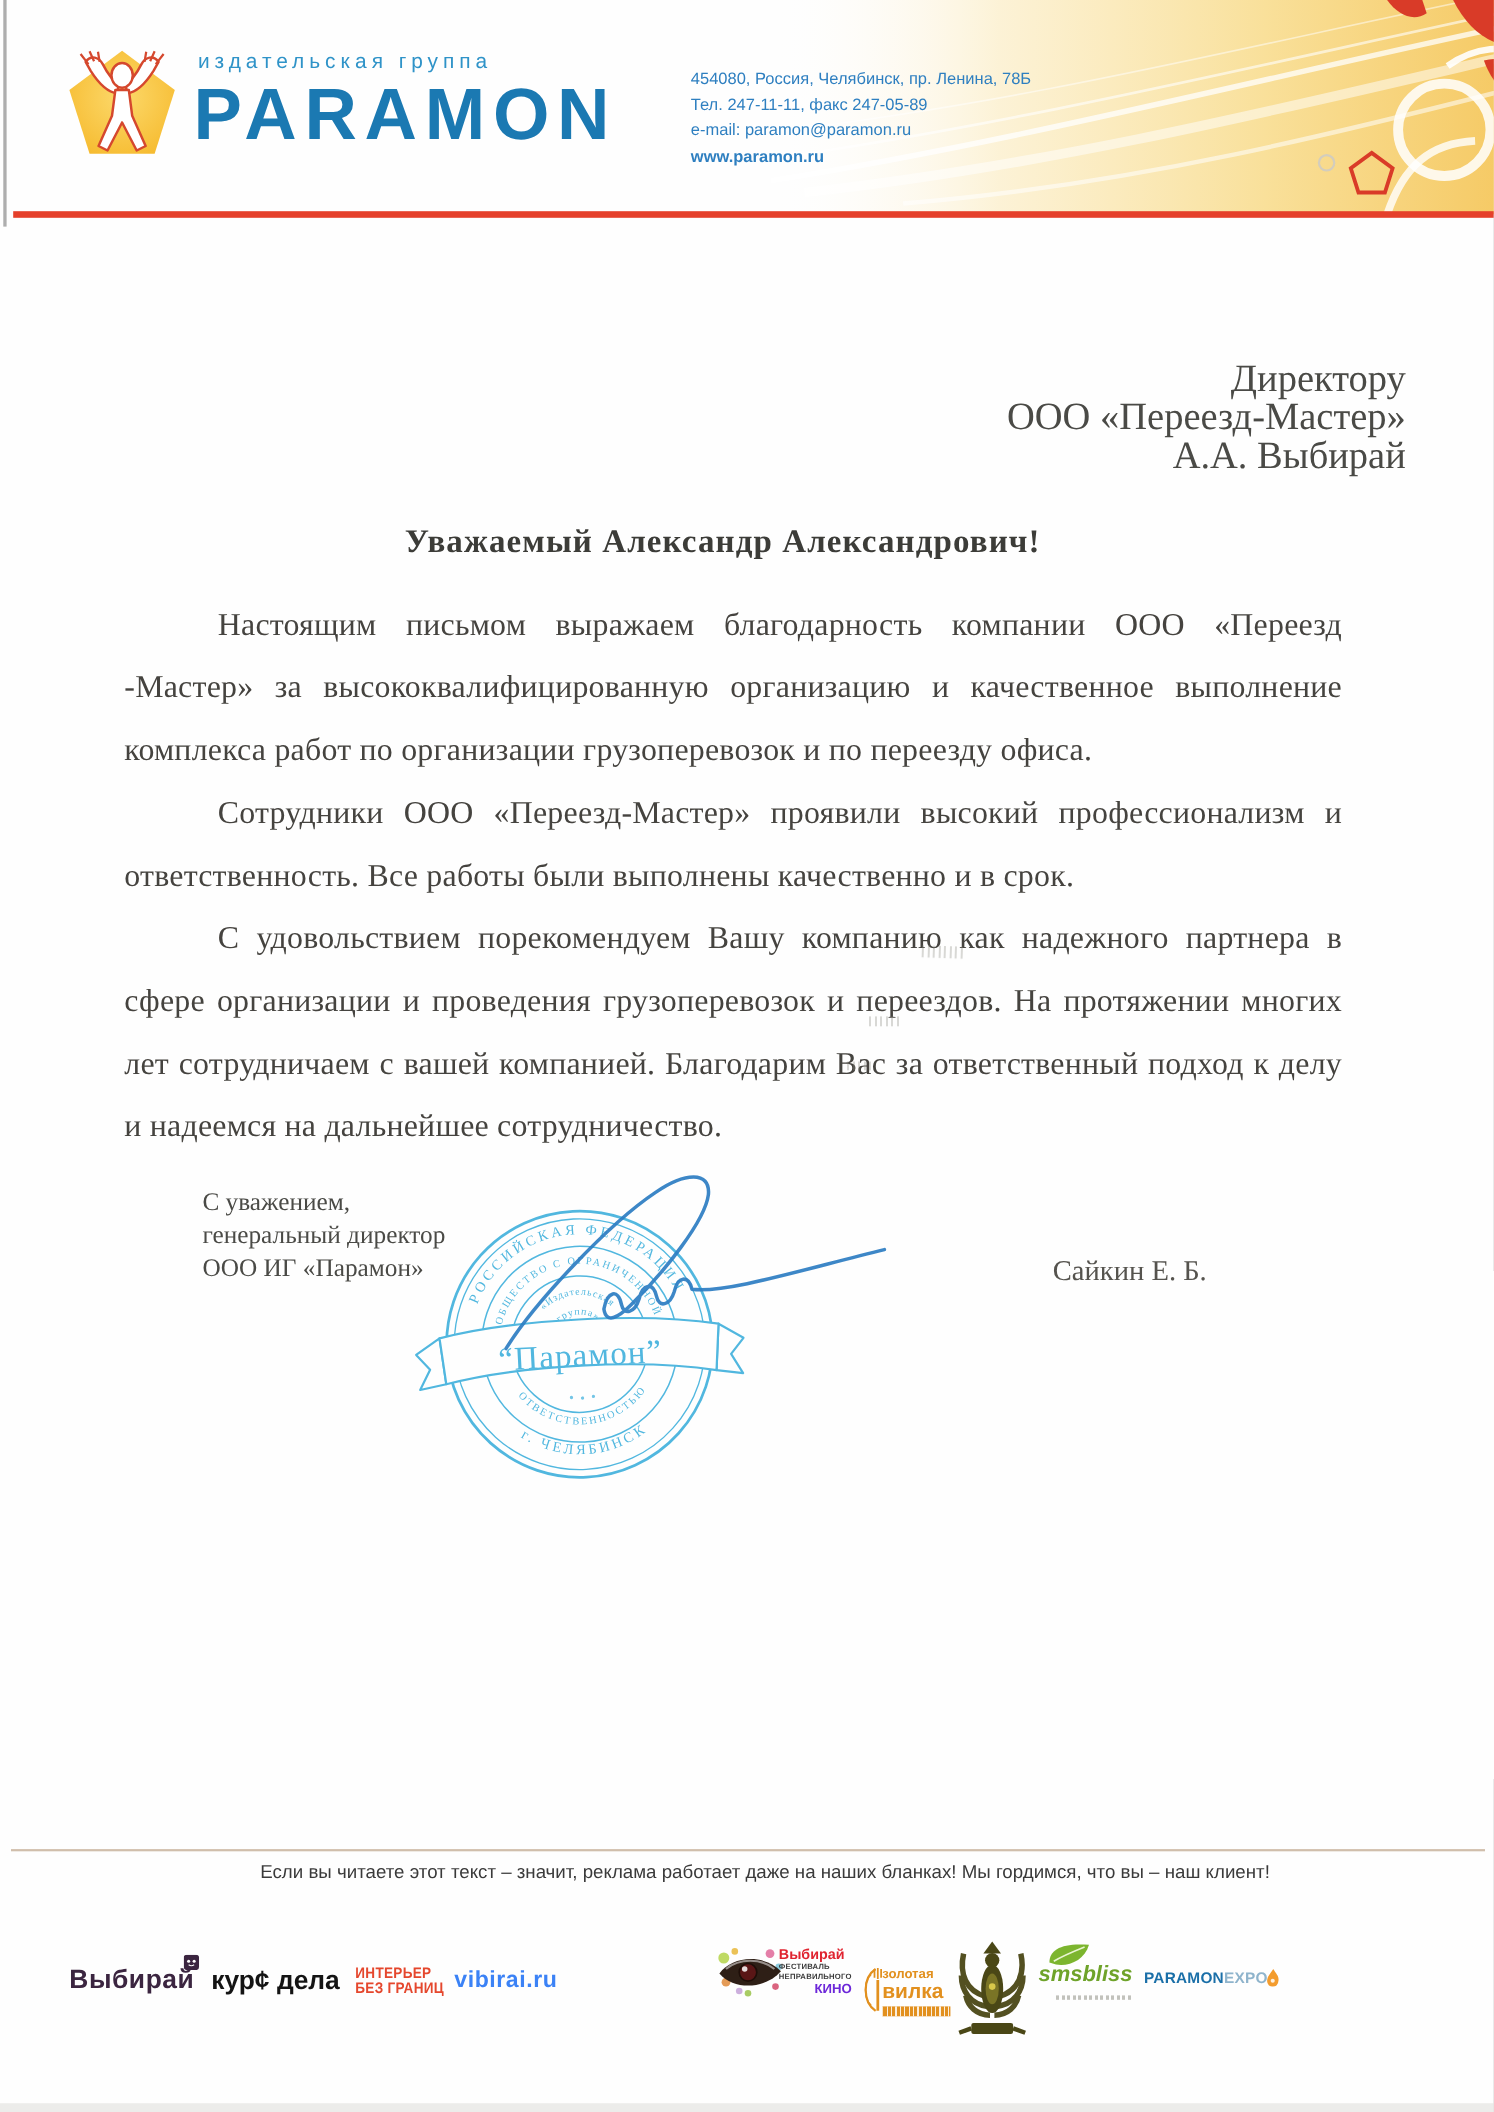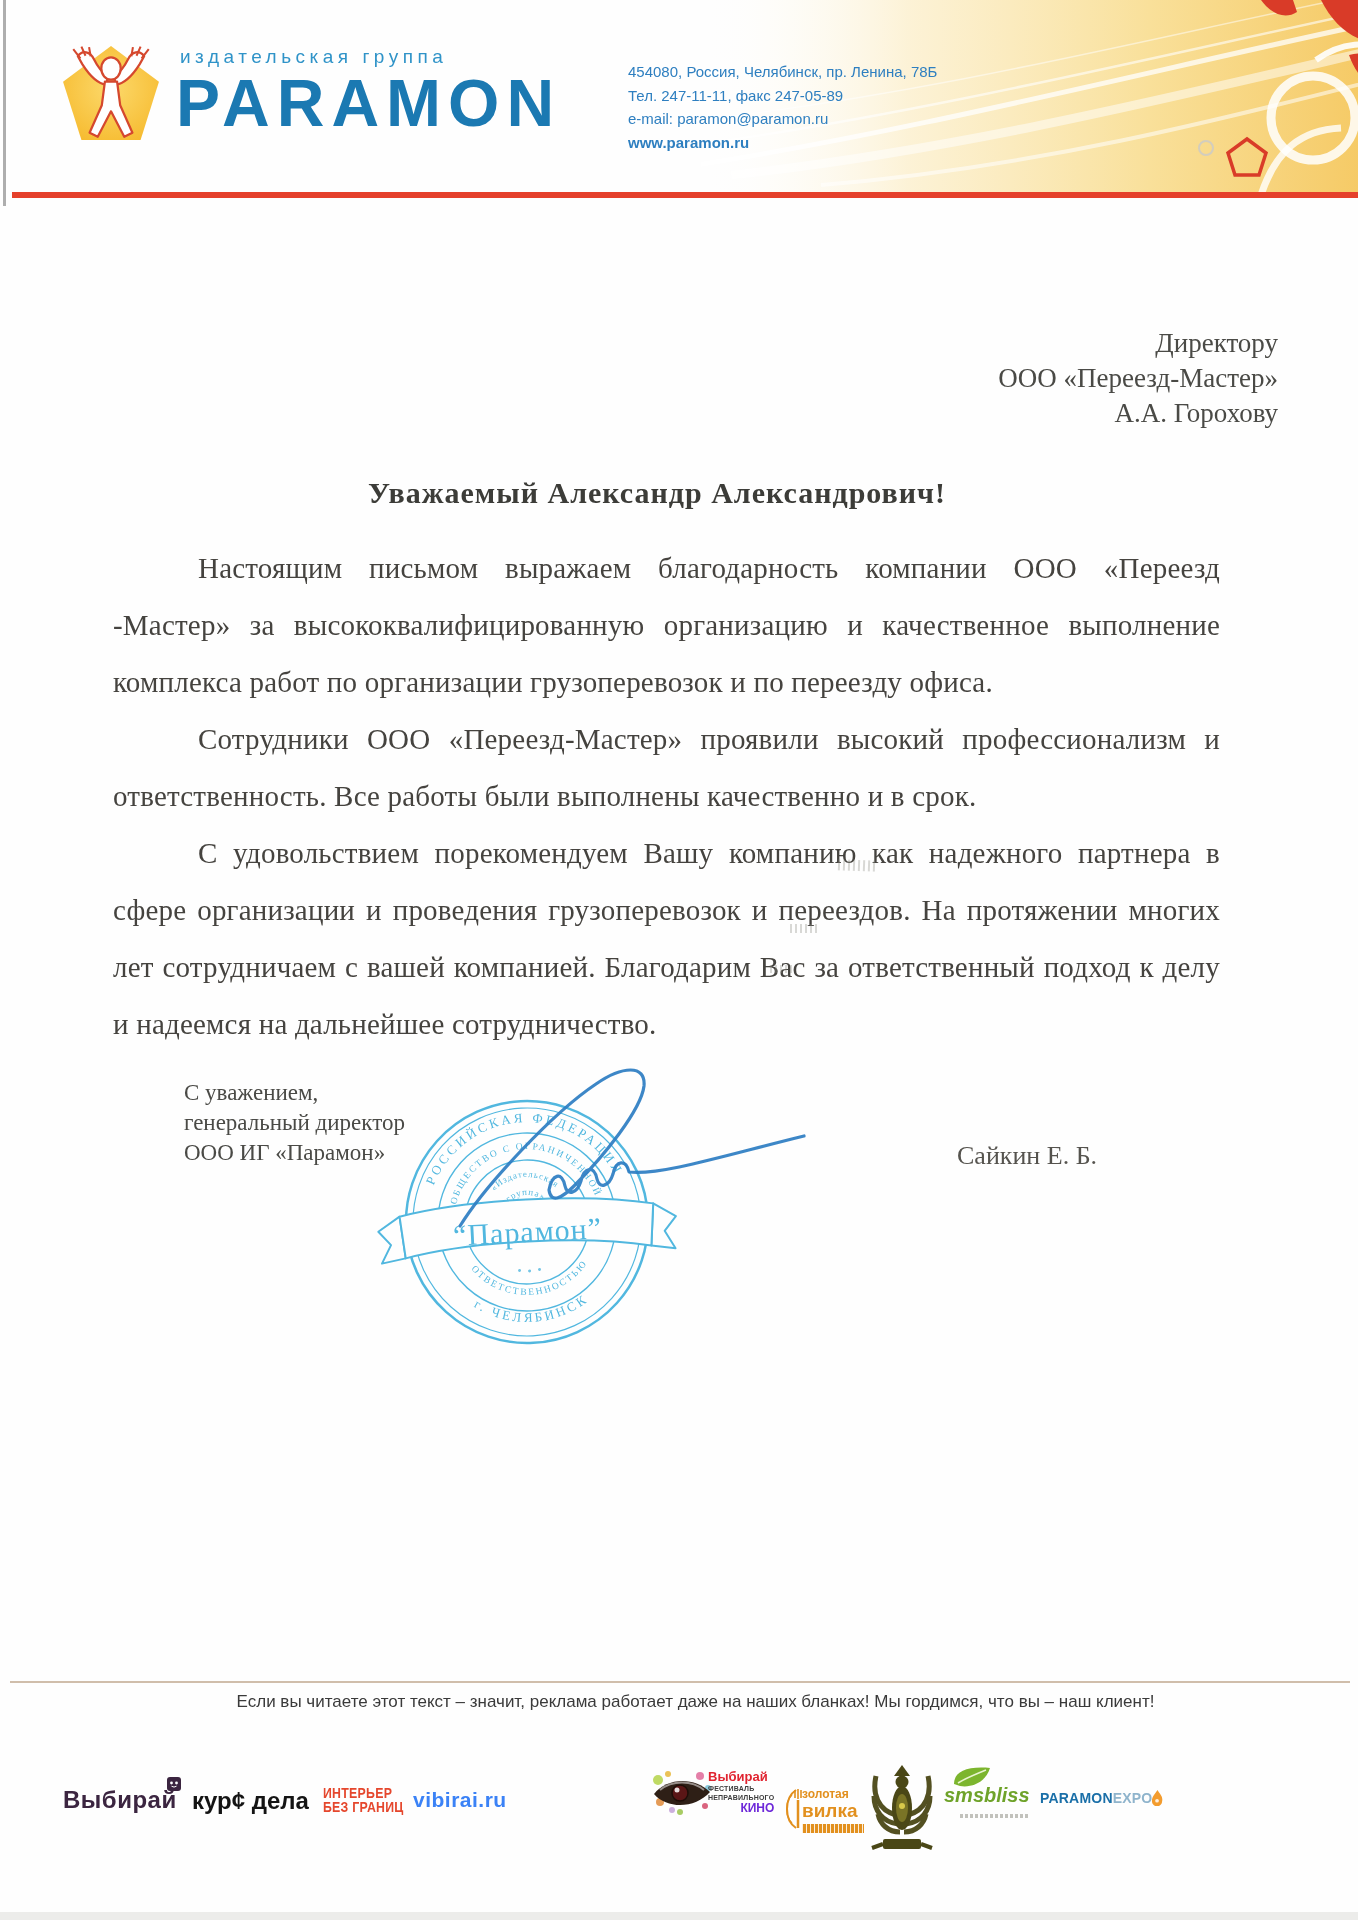--- a/index.html
+++ b/index.html
@@ -16,21 +16,21 @@
   .brand-tagline{position:absolute;left:180px;top:46px;font-family:"Liberation Sans",sans-serif;
                  font-size:19px;letter-spacing:4.5px;color:#2f93c8;}
   .brand-name{position:absolute;left:176px;top:70px;font-family:"Liberation Sans",sans-serif;
               font-size:66px;font-weight:bold;letter-spacing:7px;color:#1b79b2;line-height:66px;}
   .contact{position:absolute;left:628px;top:60px;font-family:"Liberation Sans",sans-serif;
            font-size:15px;line-height:23.5px;color:#2e7fc0;}
   .contact .site{font-weight:bold;}
   .red-rule{position:absolute;left:12px;top:192px;width:1346px;height:6px;background:#e5402b;}
   
   .recipient{position:absolute;right:113px;top:326px;text-align:right;
-             font-size:27px;line-height:35px;color:#4a4a46;}
+             font-size:35px;line-height:35px;color:#4a4a46;}
   .salutation{position:absolute;left:368px;top:476px;font-size:30px;font-weight:bold;
               letter-spacing:1px;color:#3c3c38;}
   .letter-body{position:absolute;left:113px;top:540px;width:1107px;color:#45433f;}
   .letter-body p{margin:0;font-size:29px;line-height:57px;text-align:justify;
                  text-indent:85px;letter-spacing:.2px;}
   .closing{position:absolute;left:140px;top:1078px;font-size:23px;line-height:30px;color:#4a4a46;margin-left:44px;}
   .sig-name{position:absolute;left:957px;top:1141px;font-size:26px;color:#55534e;}
   .stamp-svg{position:absolute;left:368px;top:1048px;width:452px;height:312px;}
   .stamp-svg text{font-family:"Liberation Serif","DejaVu Serif",serif;fill:#3fb0dc;}
   .ring1{font-size:13px;letter-spacing:3px;}
@@ -130,21 +130,21 @@
     <div>Тел. 247-11-11, факс 247-05-89</div>
     <div>e-mail: paramon@paramon.ru</div>
     <div class="site">www.paramon.ru</div>
   </div>
 
   <div class="red-rule"></div>
 
   <div class="recipient">
     <div>Директору</div>
     <div>ООО «Переезд-Мастер»</div>
-    <div>А.А. Горохову</div>
+    <div>А.А. Выбирай</div>
   </div>
 
   <div class="salutation">Уважаемый Александр Александрович!</div>
   <div class="letter-body">
     <p>Настоящим письмом выражаем благодарность компании ООО «Переезд -Мастер» за высококвалифицированную организацию и качественное выполнение комплекса работ по организации грузоперевозок и по переезду офиса.</p>
     <p>Сотрудники ООО «Переезд-Мастер» проявили высокий профессионализм и ответственность. Все работы были выполнены качественно и в срок.</p>
     <p>С удовольствием порекомендуем Вашу компанию как надежного партнера в сфере организации и проведения грузоперевозок и переездов. На протяжении многих лет сотрудничаем с вашей компанией. Благодарим Вас за ответственный подход к делу и надеемся на дальнейшее сотрудничество.</p>
   </div>
 
   <div class="smudge" style="left:838px;top:860px;width:40px;height:11px;transform:rotate(2deg);"></div>

